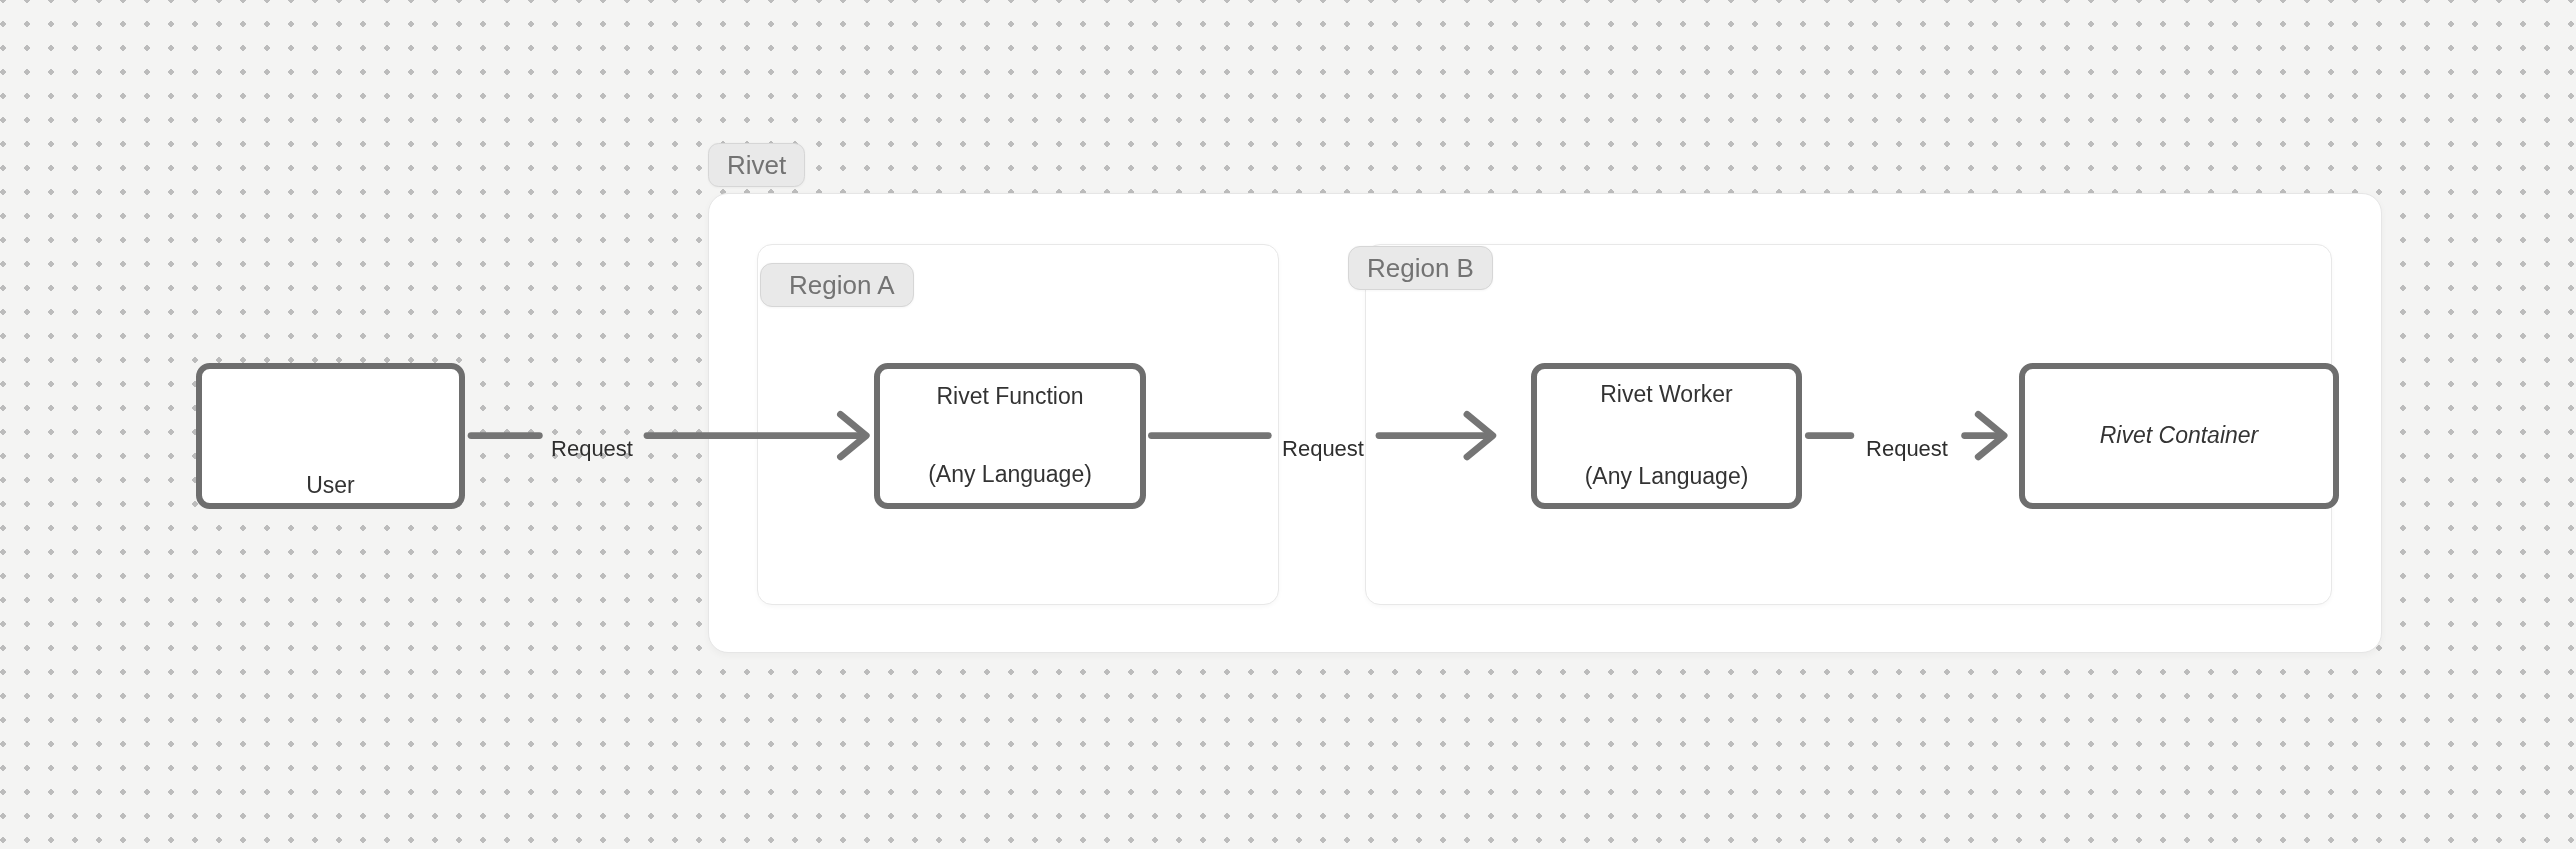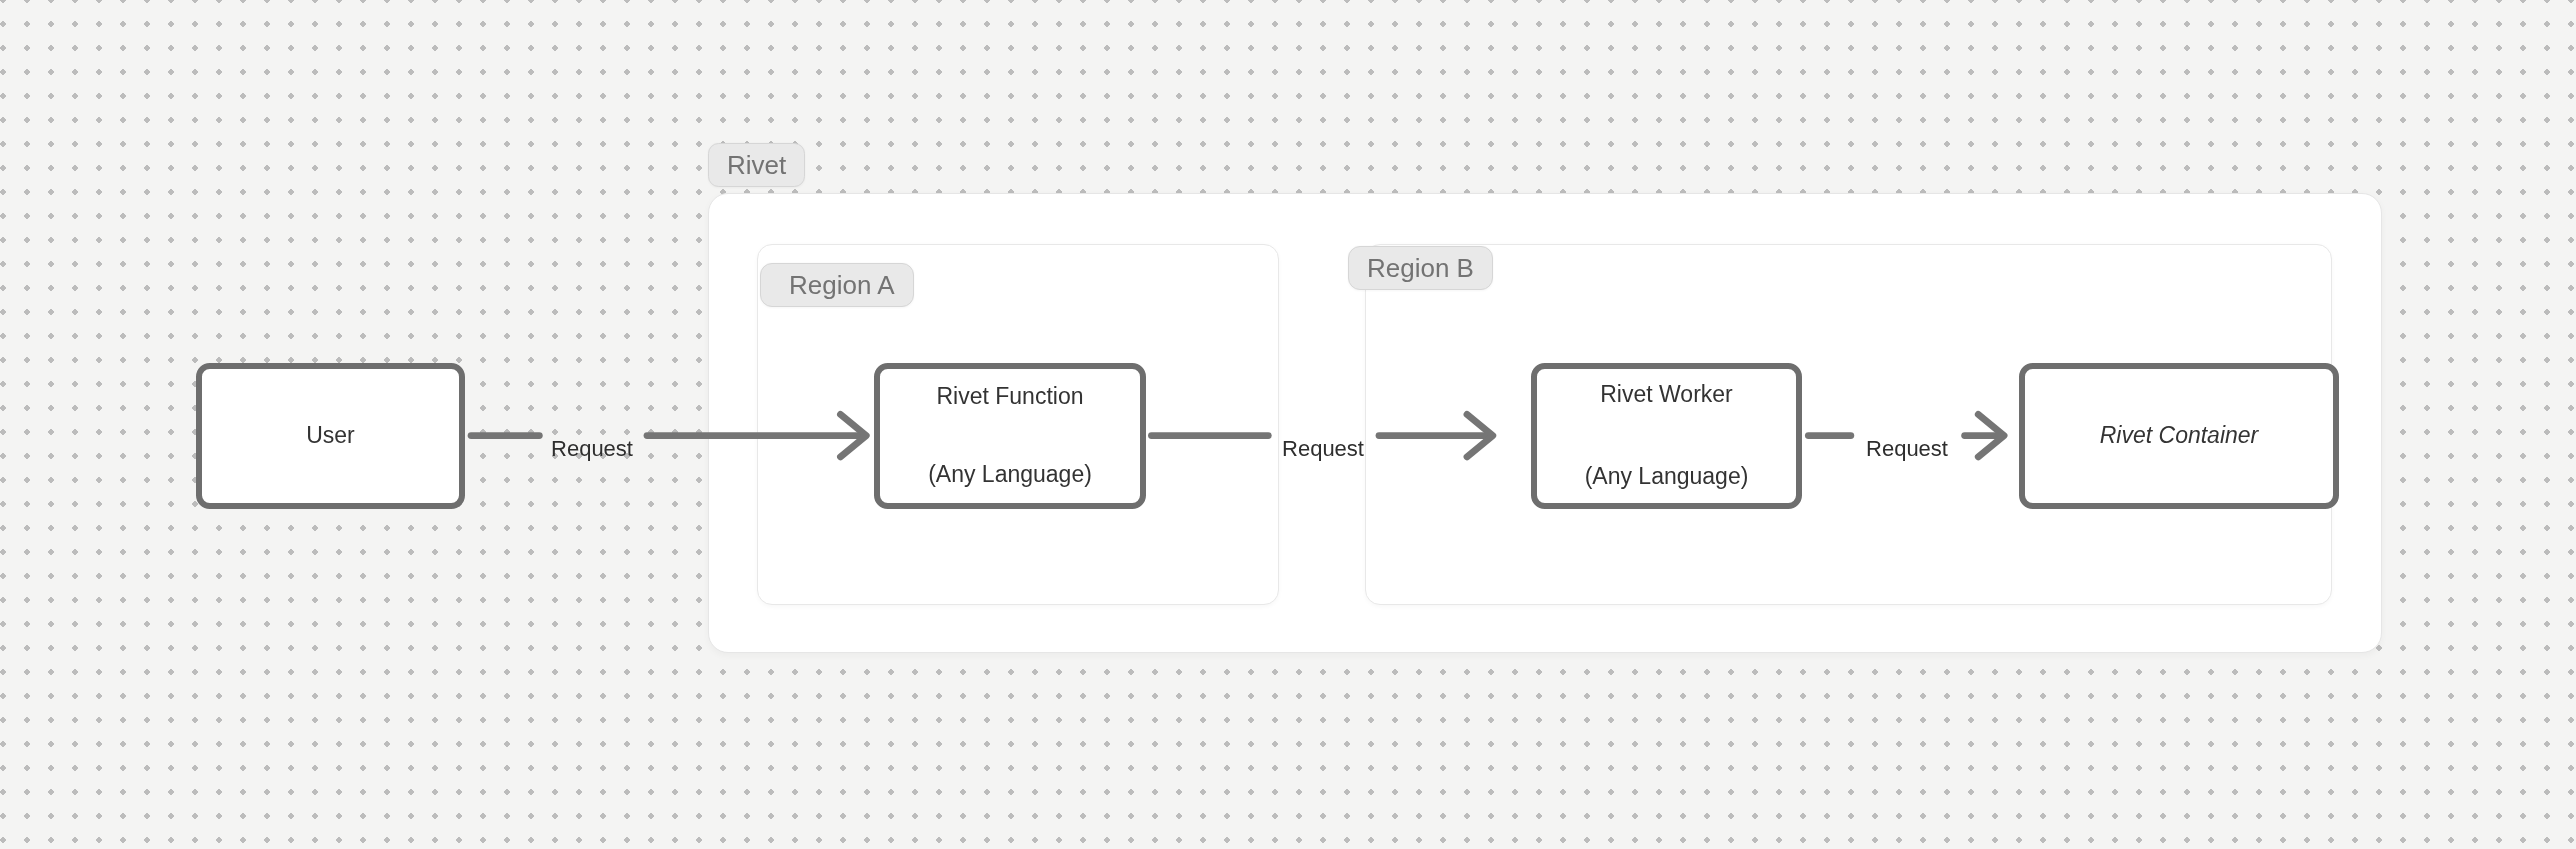--- a/index.html
+++ b/index.html
@@ -69,21 +69,21 @@
     display: flex;
     flex-direction: column;
     align-items: center;
     justify-content: center;
     font-size: 23px;
     color: #333333;
     line-height: 1.47;
     text-align: center;
   }
   .node span:empty { display: none; }
-  .node-user      { left: 196px;  width: 269px; }
+  .node-user      { left: 196px;  width: 269px; justify-content: flex-end; }
   .node-function  { left: 874px; width: 272px; gap: 44px; }
   .node-worker    { left: 1531px; width: 271px; gap: 48px; }
   .node-container { left: 2019px; width: 320px; font-style: italic; }
   .edges-layer {
     position: absolute;
     left: 0; top: 0;
     width: 2576px;
     height: 850px;
     pointer-events: none;
   }

